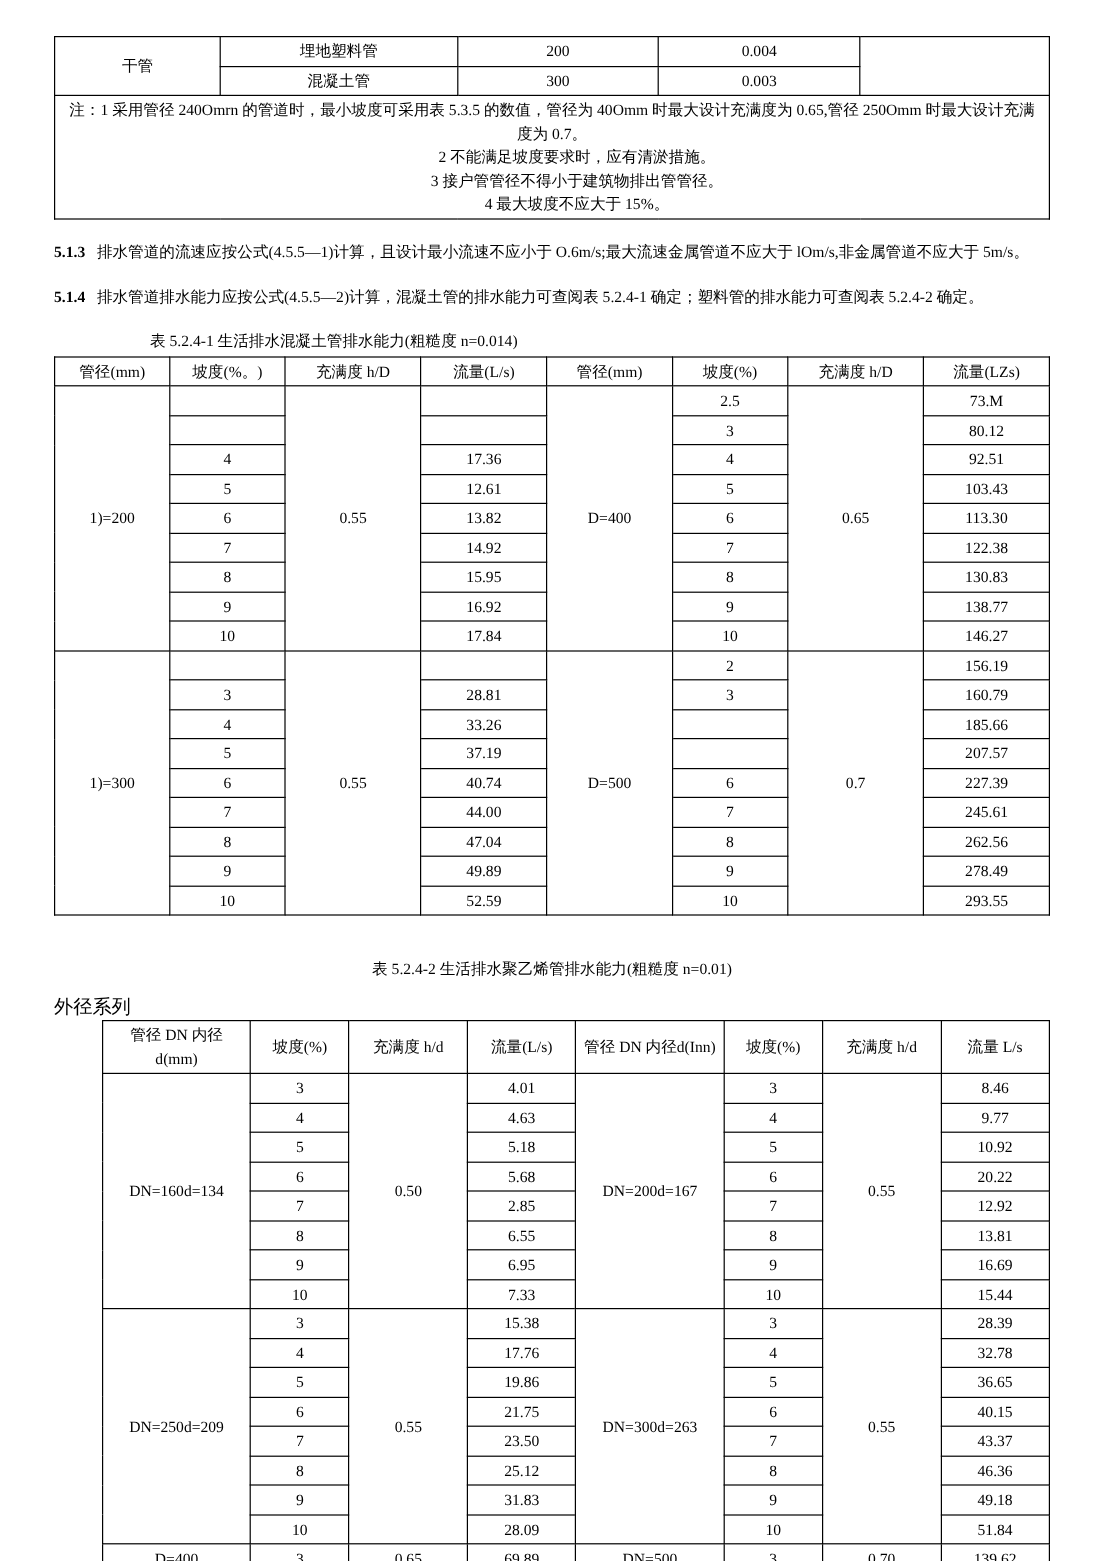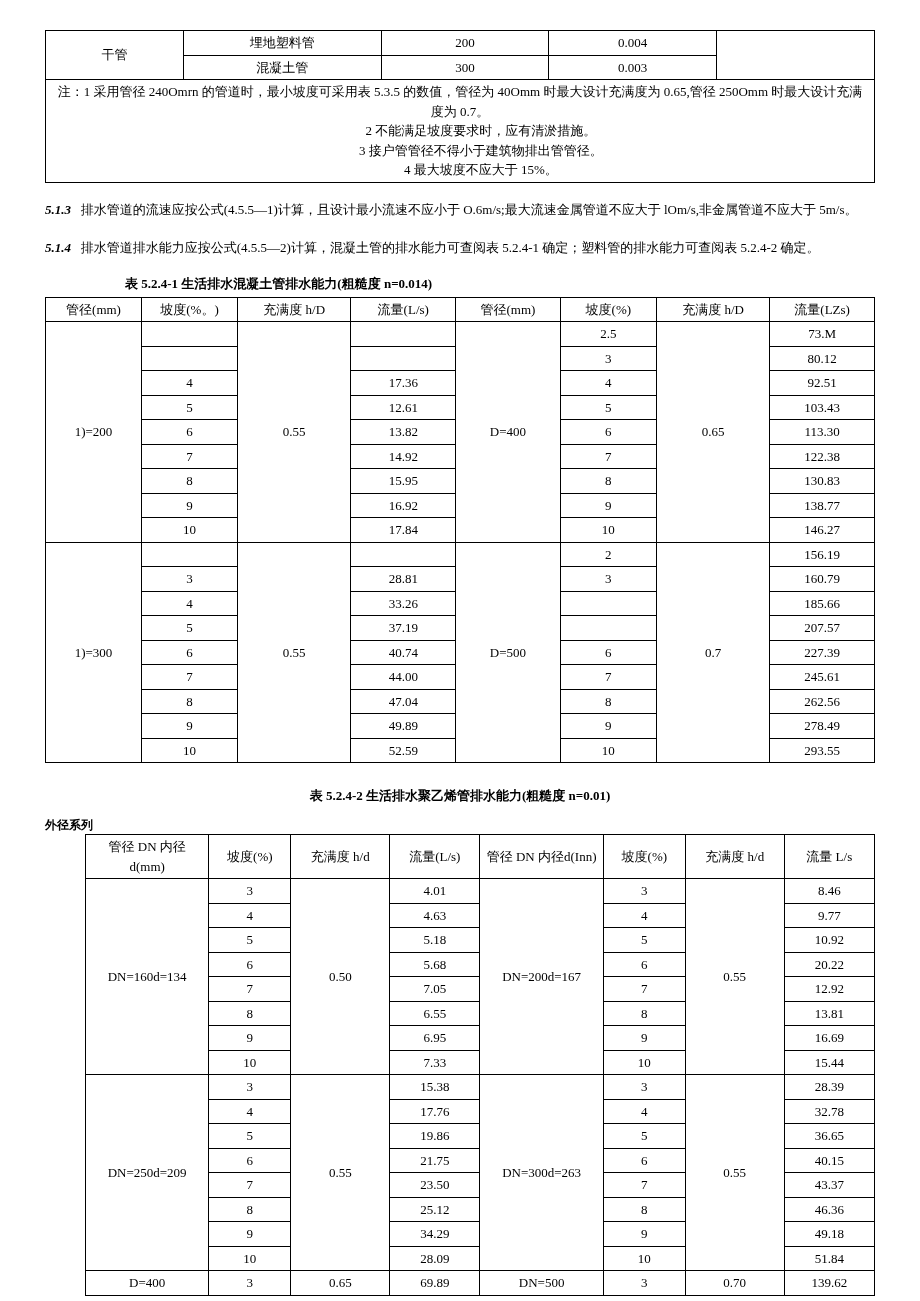--- a/index.html
+++ b/index.html
@@ -26,33 +26,31 @@
   .notes td {
     text-align: center;
     padding: 2px 8px;
   }
   .para {
     margin: 16px 0;
     line-height: 1.7;
   }
   .num {
     font-weight: bold;
-    font-style: italic;
   }
   .caption {
-    font-weight: bold;
+    font-weight: normal;
     margin: 8px 0 4px 0;
   }
   .side-label {
-    font-size: 12px;
+    font-size: 16px;
     margin-top: 12px;
-    font-weight: bold;
   }
   .t1 { margin-bottom: 0; }
-  .mt20 { margin-top: 24px; }
+  .mt20 { margin-top: 36px; }
   .row-flex { display: flex; }
 </style>
 </head>
 <body>
 
 <table class="t1">
   <tbody>
       <tr>
     <td rowspan="2" style="width:14%">干管</td>
     <td style="width:20%">埋地塑料管</td>
@@ -257,21 +255,21 @@
           <td>10.92</td>
         </tr>
         <tr>
           <td>6</td>
           <td>5.68</td>
           <td>6</td>
           <td>20.22</td>
         </tr>
         <tr>
           <td>7</td>
-          <td>7.05</td>
+          <td>2.85</td>
           <td>7</td>
           <td>12.92</td>
         </tr>
         <tr>
           <td>8</td>
           <td>6.55</td>
           <td>8</td>
           <td>13.81</td>
         </tr>
         <tr>
@@ -321,21 +319,21 @@
           <td>43.37</td>
         </tr>
         <tr>
           <td>8</td>
           <td>25.12</td>
           <td>8</td>
           <td>46.36</td>
         </tr>
         <tr>
           <td>9</td>
-          <td>34.29</td>
+          <td>31.83</td>
           <td>9</td>
           <td>49.18</td>
         </tr>
         <tr>
           <td>10</td>
           <td>28.09</td>
           <td>10</td>
           <td>51.84</td>
         </tr>
         <tr>

